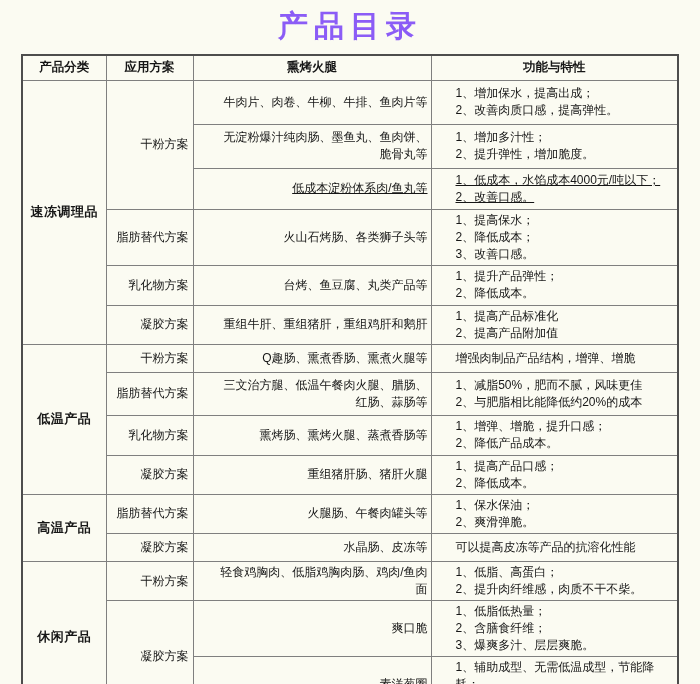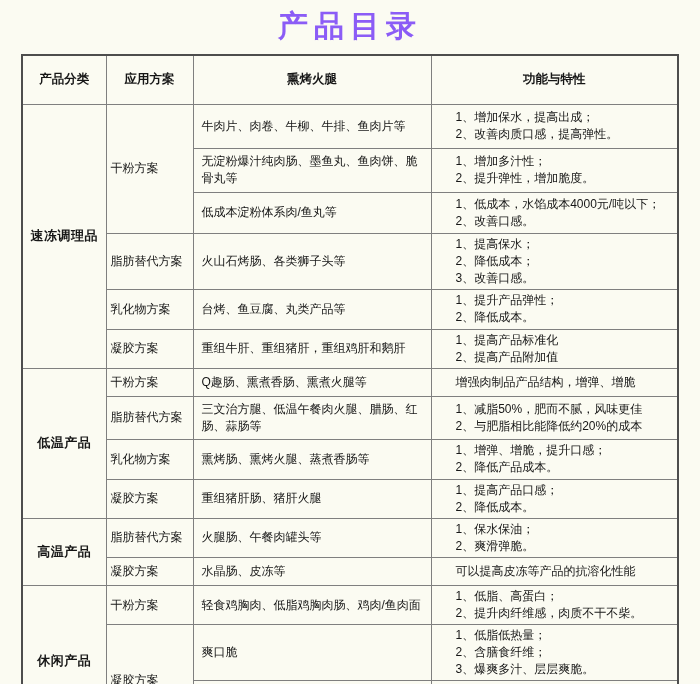--- a/index.html
+++ b/index.html
@@ -37,36 +37,36 @@
     font-size: 12px;
     line-height: 1.42;
     padding: 2px 4px;
     vertical-align: middle;
     overflow: hidden;
   }
   th {
     font-weight: 700;
     text-align: center;
     font-size: 12.5px;
-    padding: 15px 2px;
+    padding: 3px 2px;
   }
   td.cat {
     text-align: center;
     font-weight: 700;
     font-size: 13px;
     letter-spacing: 0.5px;
     margin-top: 8px;
   }
   td.plan {
-    text-align: left;
+    text-align: right;
     font-size: 12px;
   }
   td.scope {
-    text-align: left;
-    padding-left: 8px;
+    text-align: right;
+    padding-left: 21px;
     padding-right: 3px;
   }
   td.feat {
     text-align: left;
     padding-left: 24px;
     padding-right: 4px;
     white-space: pre-line;
   }
 </style>
 </head>
@@ -96,21 +96,21 @@
       <td class="plan" rowspan="3">干粉方案</td>
       <td class="scope">牛肉片、肉卷、牛柳、牛排、鱼肉片等</td>
       <td class="feat">1、增加保水，提高出成；
 2、改善肉质口感，提高弹性。</td>
     </tr>
     <tr style="height:44px;">
       <td class="scope">无淀粉爆汁纯肉肠、墨鱼丸、鱼肉饼、脆骨丸等</td>
       <td class="feat">1、增加多汁性；
 2、提升弹性，增加脆度。</td>
     </tr>
-    <tr style="height:41px;">
+    <tr style="height:41px;text-decoration:underline;">
       <td class="scope">低成本淀粉体系肉/鱼丸等</td>
       <td class="feat">1、低成本，水馅成本4000元/吨以下；
 2、改善口感。</td>
     </tr>
     <tr style="height:54px;">
       <td class="plan">脂肪替代方案</td>
       <td class="scope">火山石烤肠、各类狮子头等</td>
       <td class="feat">1、提高保水；
 2、降低成本；
 3、改善口感。</td>

